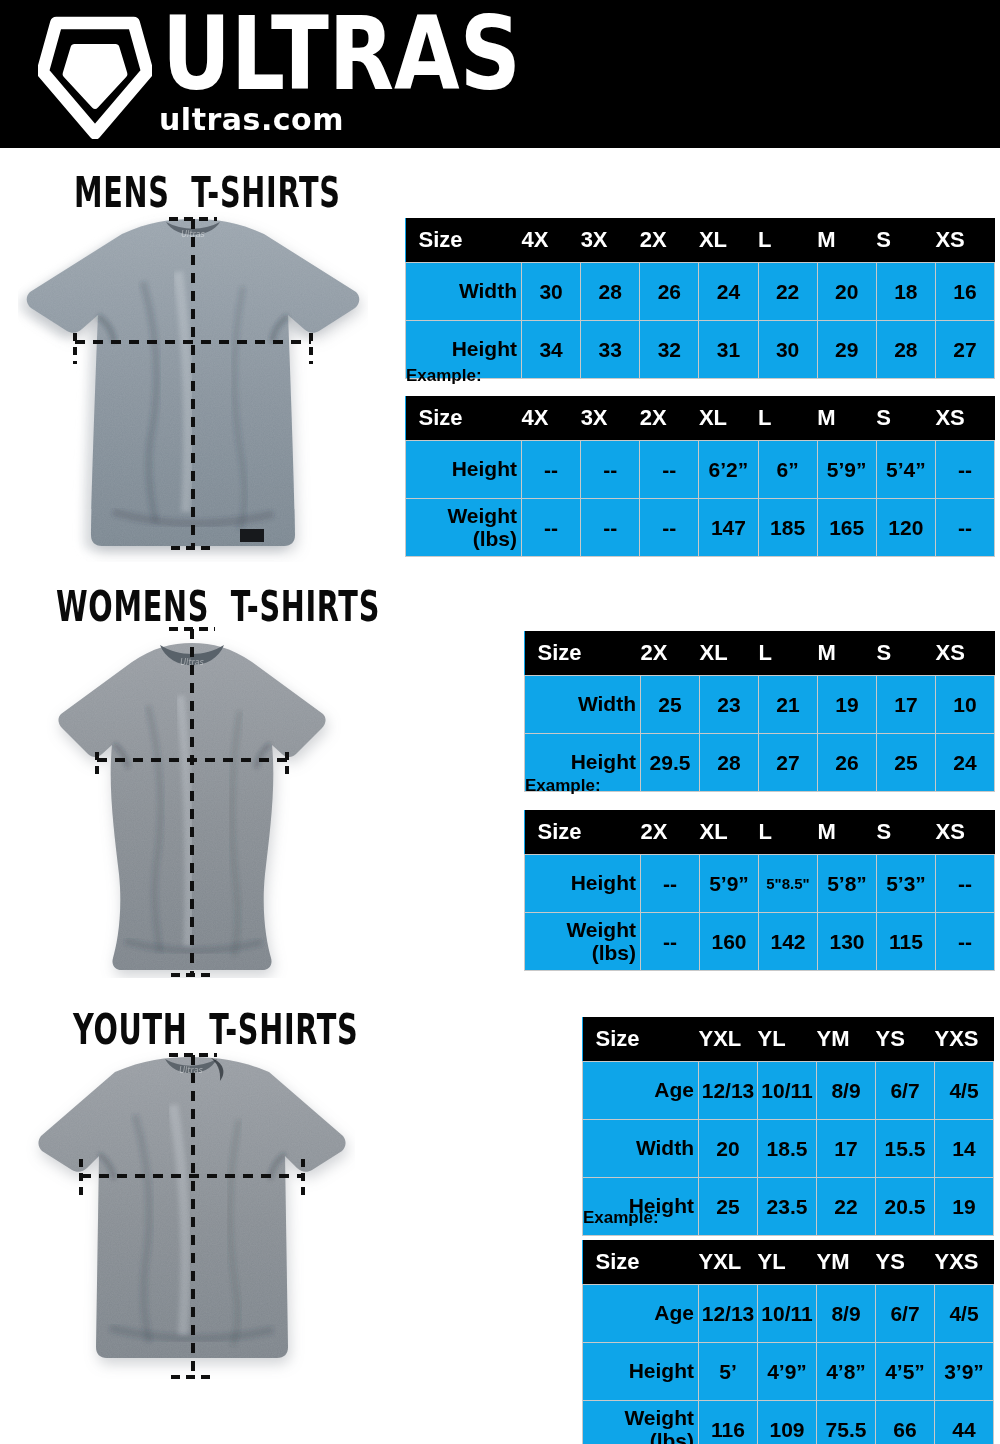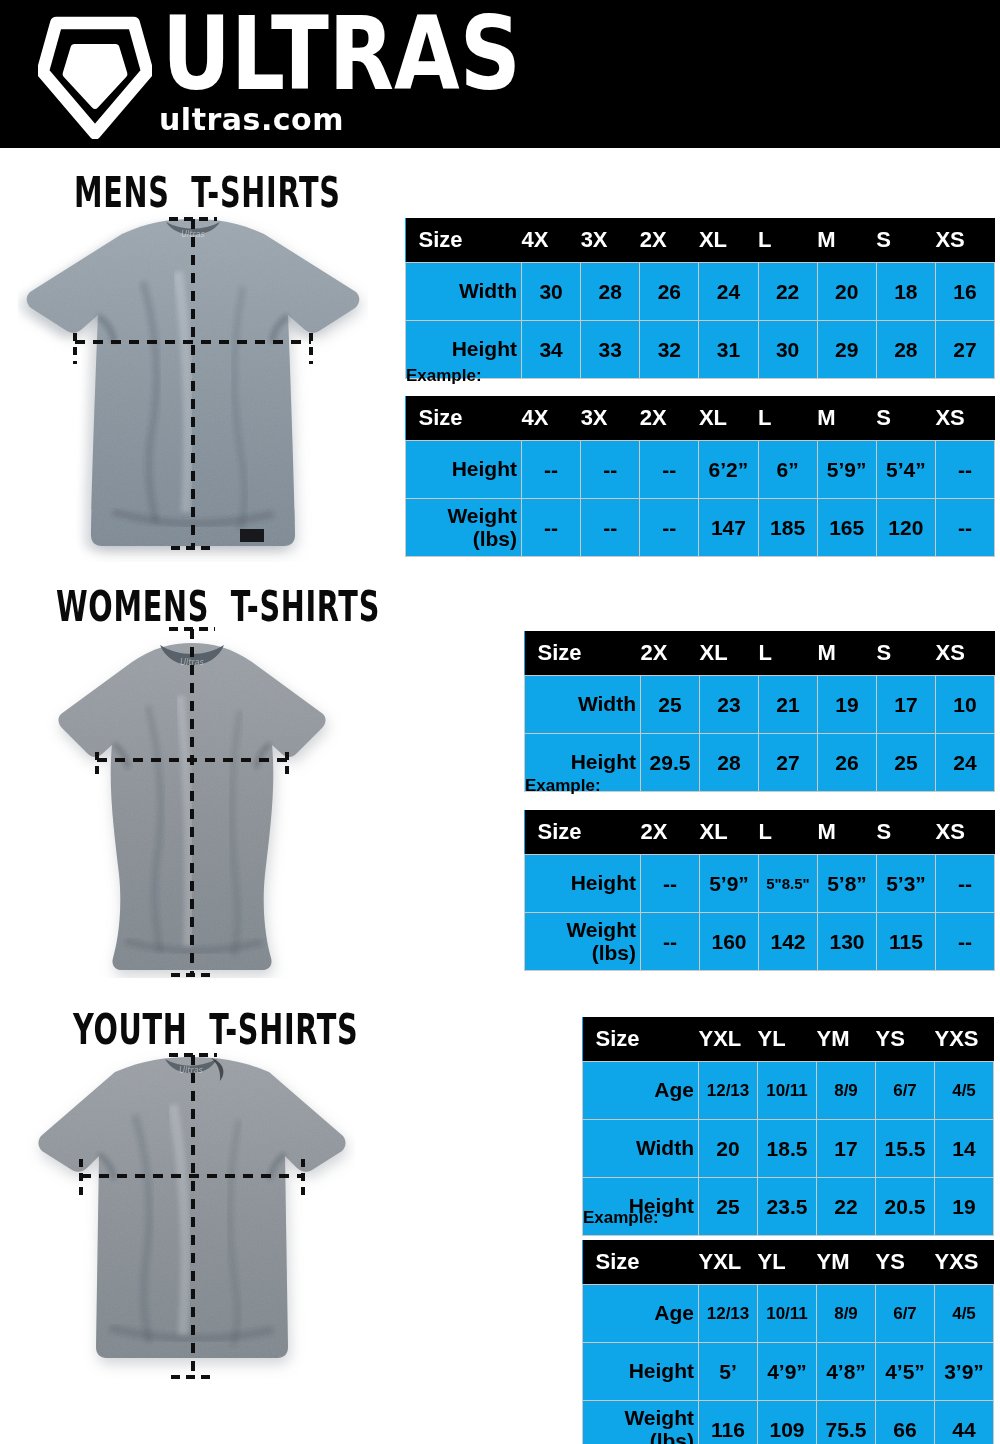--- a/index.html
+++ b/index.html
@@ -25,21 +25,21 @@
   .table-wrap{position:absolute;}
   .size-table{width:100%;border-collapse:collapse;table-layout:fixed;background:#0ea5e9;
               font-family:"Liberation Sans",sans-serif;font-weight:bold;}
   .size-table col:first-child{width:116px;}
   .size-table thead th{background:#000;color:#fff;font-size:22px;height:44px;
                        text-align:left;border:none;padding:0;}
   .size-table thead th:first-child{text-align:left;padding-left:13px;}
   .size-table tbody td{border:1px solid #c9c9c9;text-align:center;font-size:21px;
                        color:#000;height:45px;padding:0;}
   .size-table tbody td.row-label{text-align:right;padding:6px 4px 6px 13px;line-height:1.08;}
-  .size-table tbody td.sz-sm{font-size:17px;}
+  .size-table tbody td.sz-sm{font-size:21px;}
   .size-table tbody td.sz-xs{font-size:15px;}
 
   .example{position:absolute;font-weight:bold;font-size:17px;color:#000;
            font-family:"Liberation Sans",sans-serif;}
 
   .shirt-svg{position:absolute;}
   .shirt-body{filter:drop-shadow(2px 6px 7px rgba(70,80,90,0.25));}
 </style>
 </head>
 <body>

